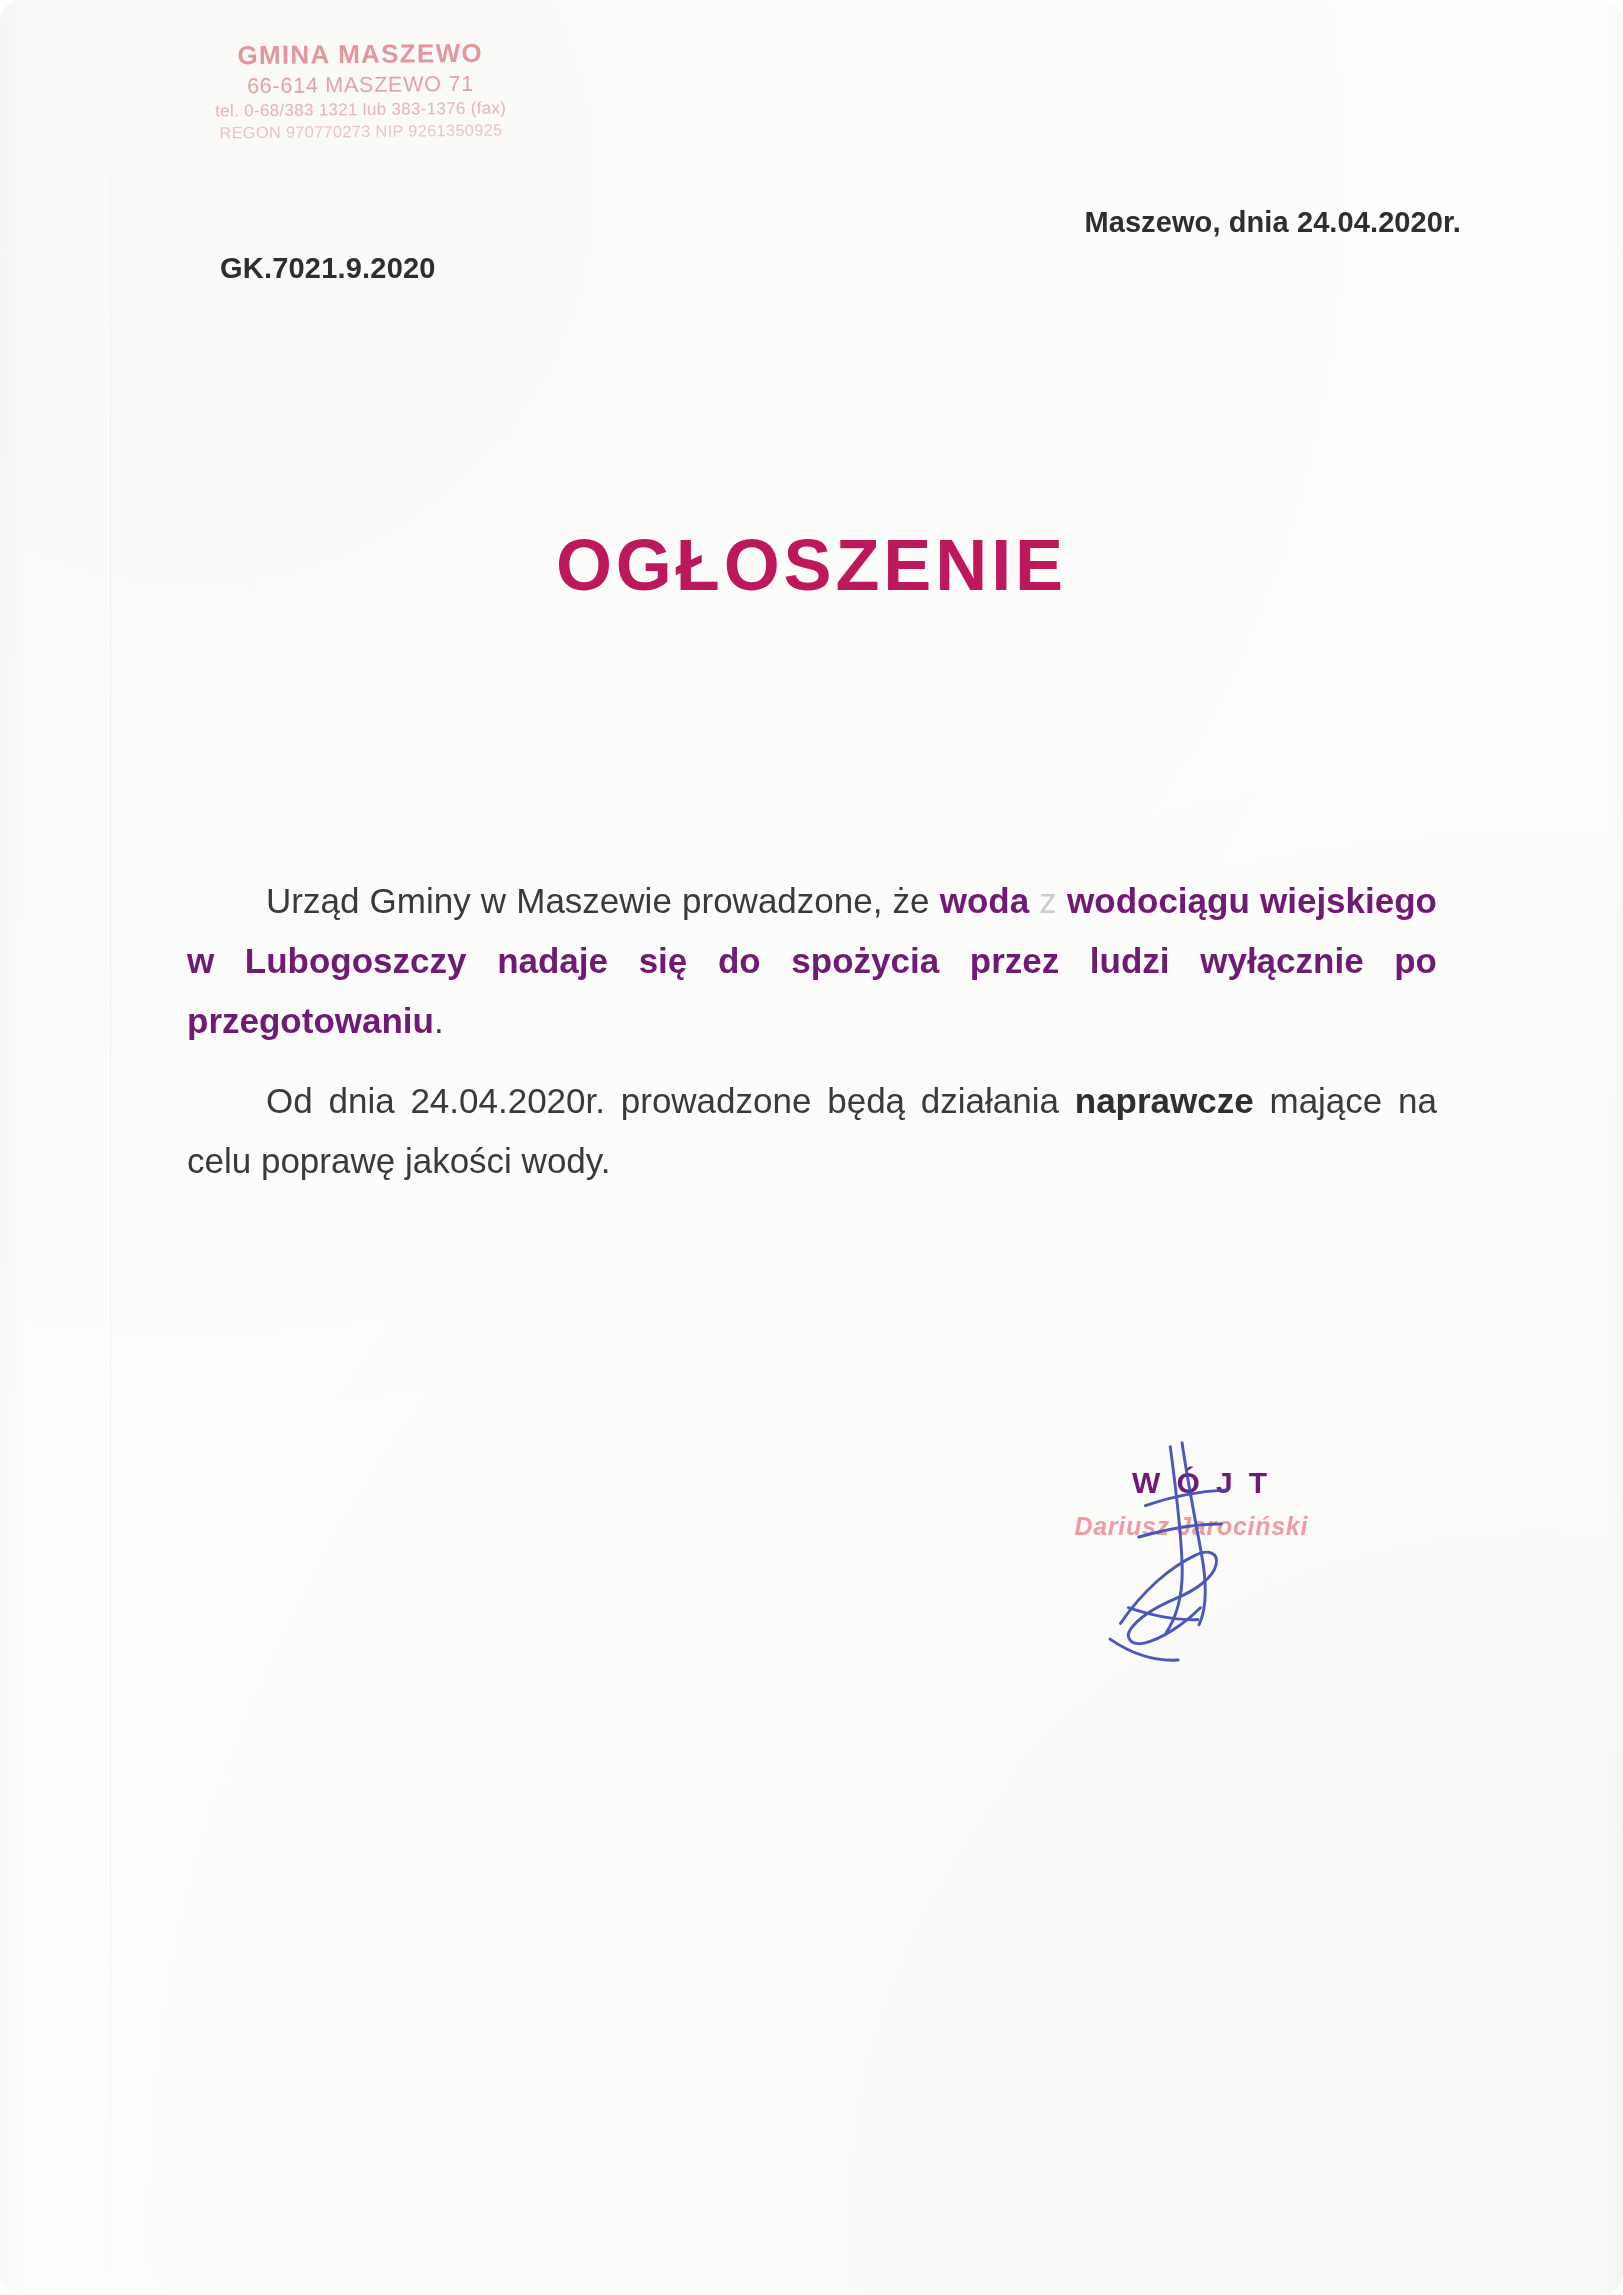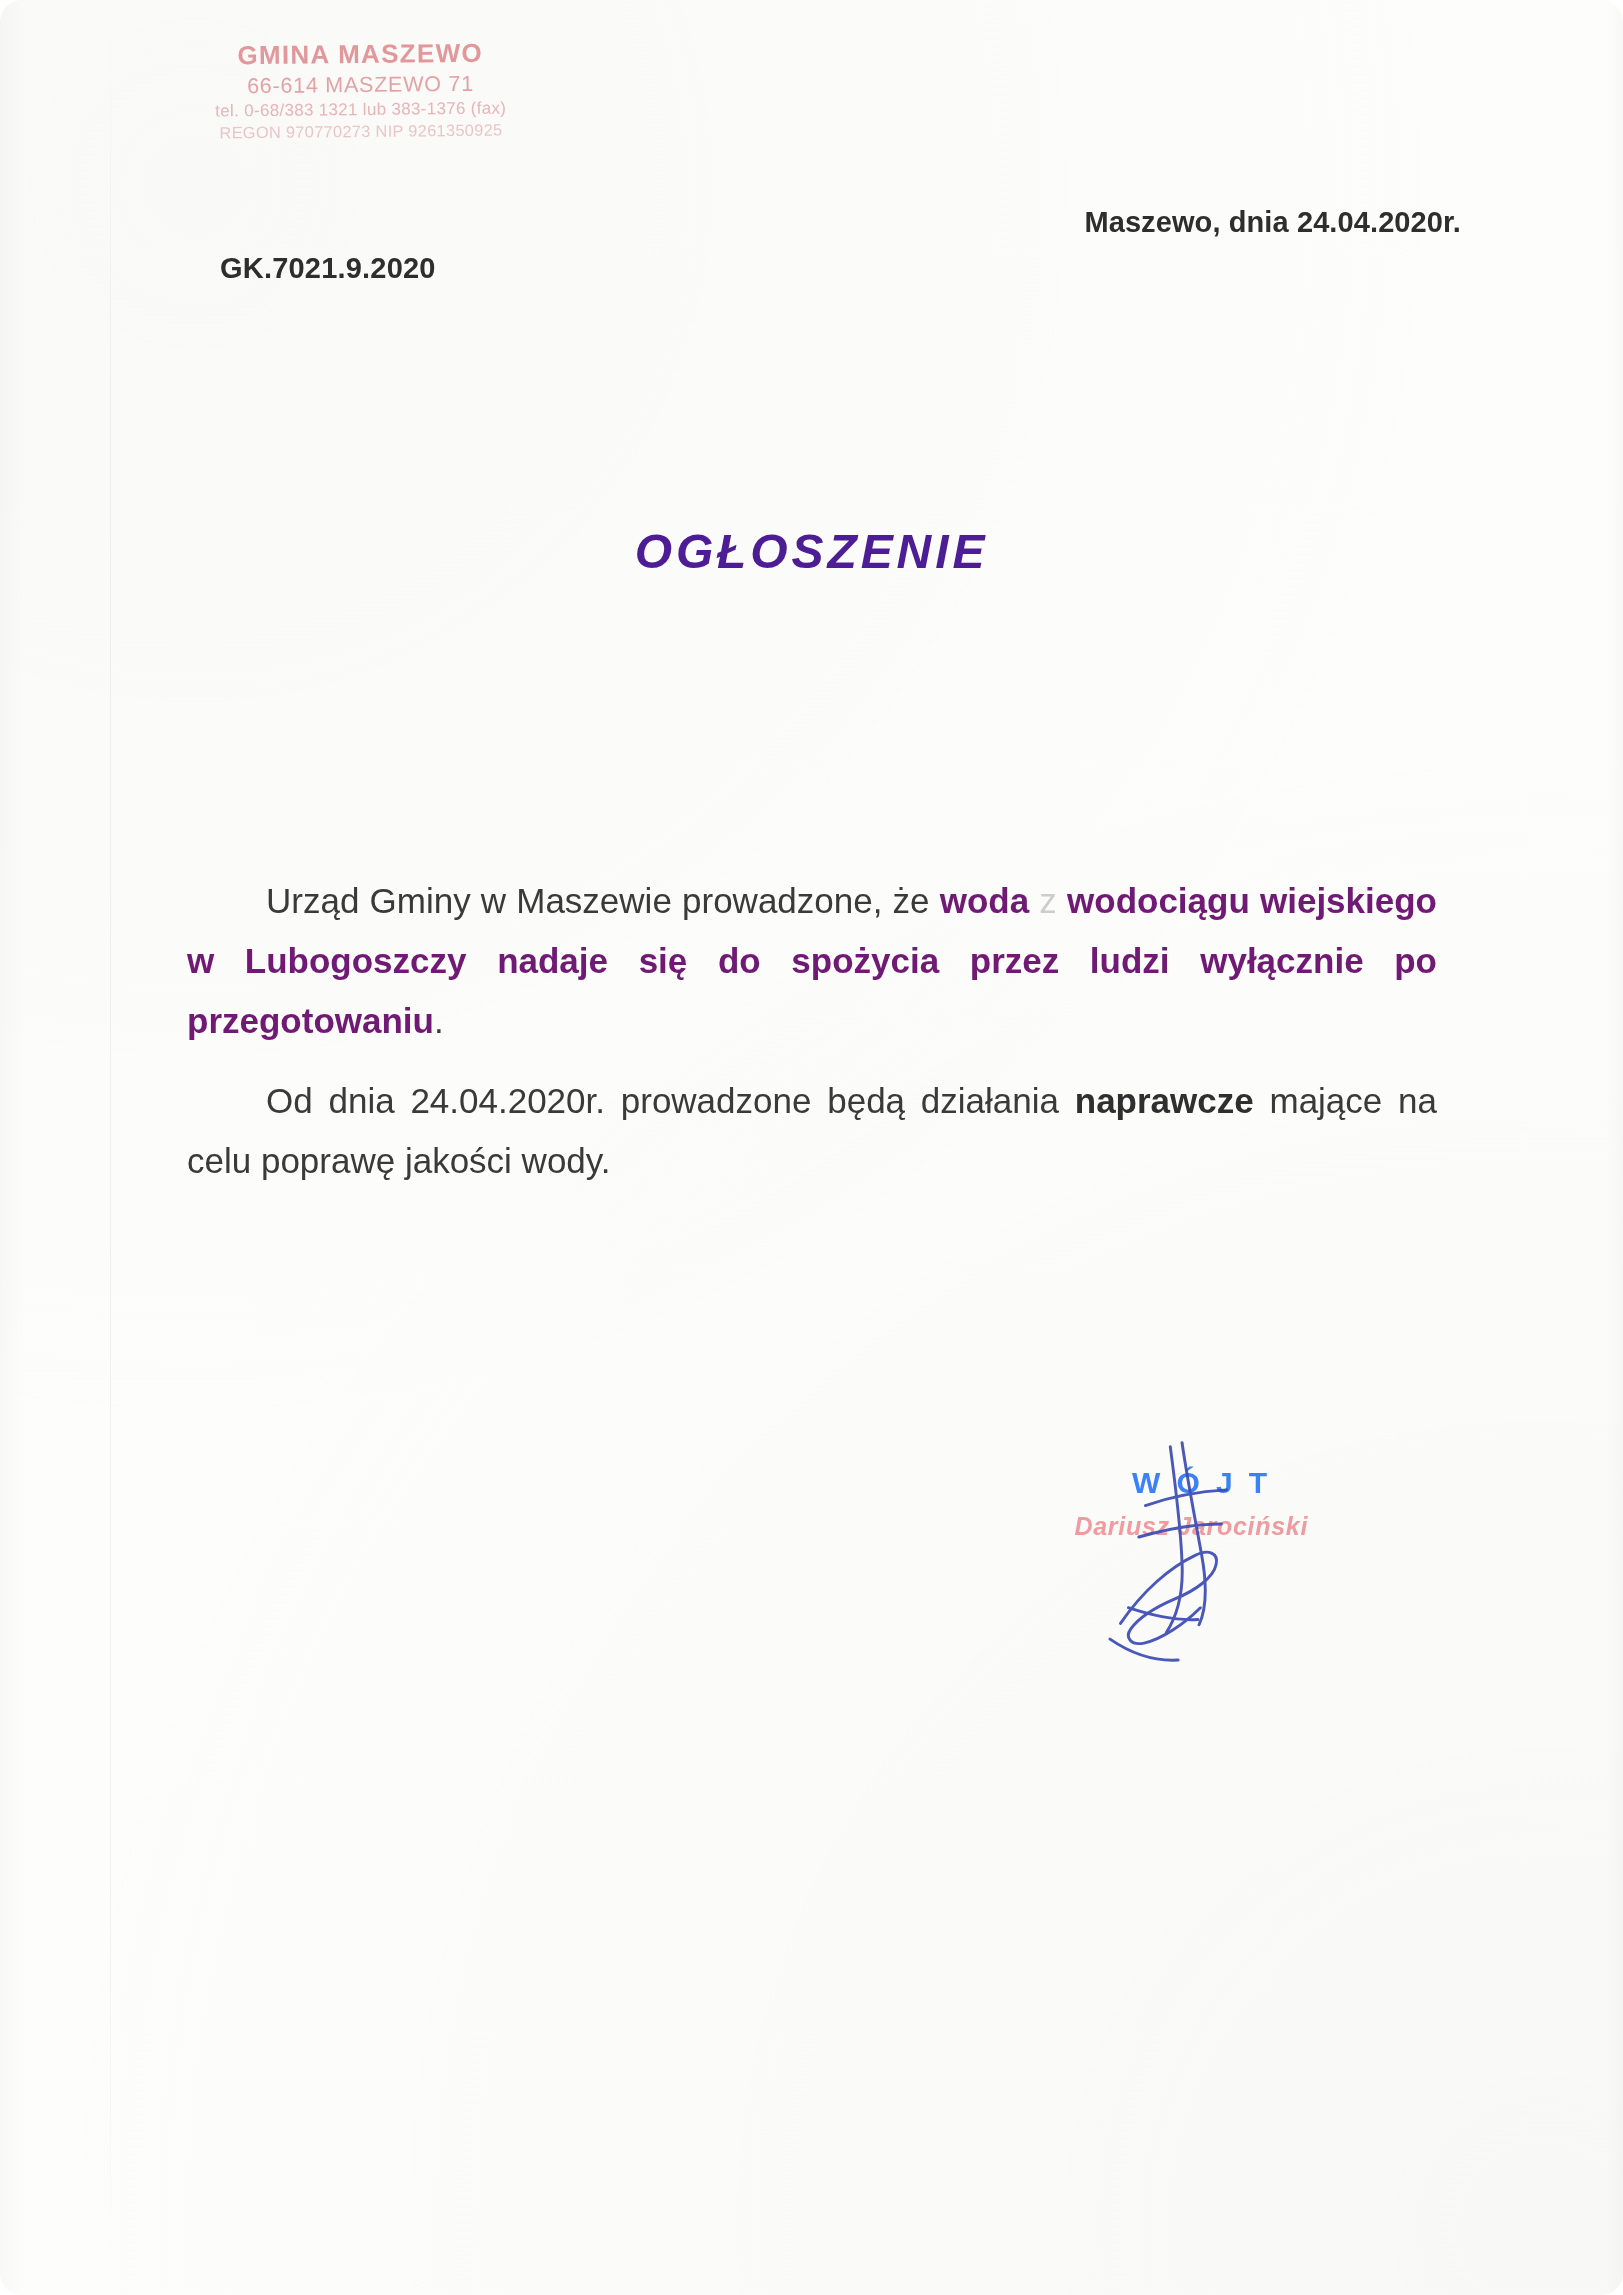--- a/index.html
+++ b/index.html
@@ -98,25 +98,24 @@
     margin-left: 17px;
   }
 
   
   .doc-title {
     position: absolute;
     left: 0;
     right: 0;
     top: 524px;
     text-align: center;
-    font-size: 48px;
+    font-size: 72px;
     font-weight: bold;
     letter-spacing: 3.9px;
-    color: #4c1d95;
-    font-style: italic;
+    color: #be185d;
   }
 
   
   .body-block {
     position: absolute;
     left: 187px;
     top: 871px;
     width: 1250px;
     font-size: 35px;
     line-height: 1.72;
@@ -147,21 +146,21 @@
     width: 367px;
     height: 275px;
   }
   .sig-title {
     position: absolute;
     left: 85px;
     top: 39px;
     font-size: 30px;
     font-weight: bold;
     letter-spacing: 3.9px;
-    color: #3b82f6;
+    color: #701a75;
   }
   .sig-name {
     position: absolute;
     left: 27.5px;
     top: 85px;
     font-size: 25px;
     font-style: italic;
     font-weight: bold;
     letter-spacing: 0.7px;
     color: #ef9b9f;

